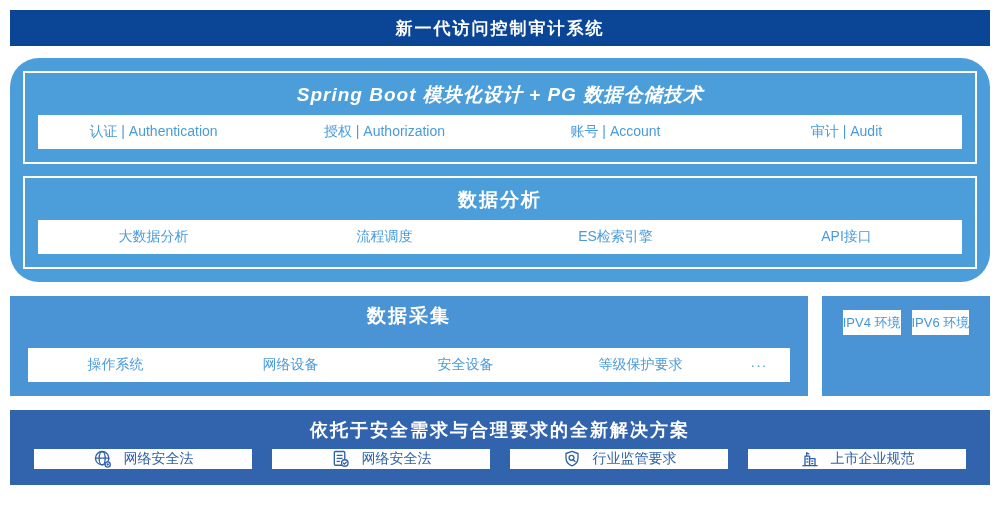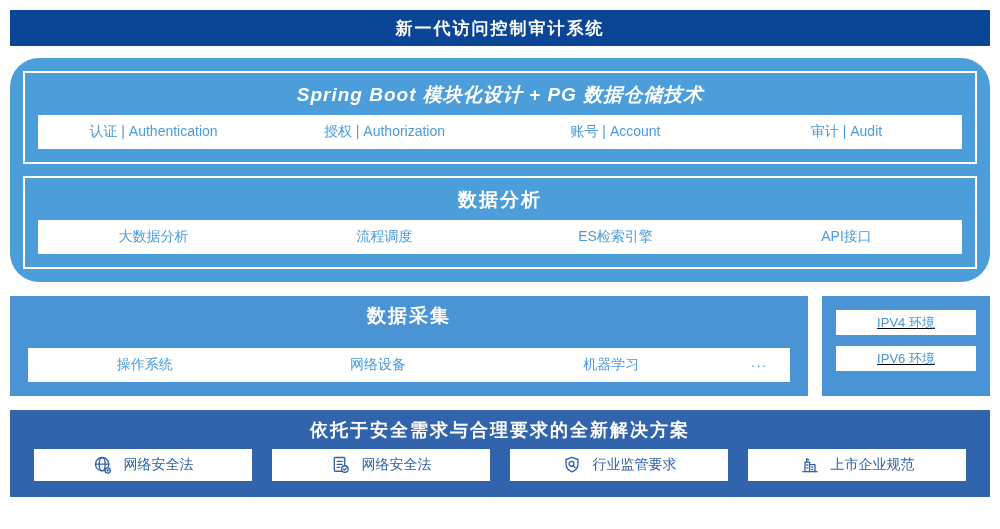--- a/index.html
+++ b/index.html
@@ -48,43 +48,42 @@
     flex: 1 1 auto; background: #4a93d4;
     padding: 5px 18px 14px 18px;
   }
   .section-b .sec-title {
     height: 30px; display: flex; align-items: center; justify-content: center;
     color: #ffffff; font-size: 19px; font-weight: bold; letter-spacing: 2px;
     margin-bottom: 17px;
   }
   .env-panel {
     flex: 0 0 168px; background: #4a93d4;
-    padding: 14px 14px; display: flex; flex-direction: column; gap: 11px;
-    justify-content: flex-start;
-    text-decoration: underline;
+    padding: 14px 14px; display: flex; flex-direction: row; gap: 11px;
+    justify-content: center;
   }
   .env-box {
     height: 25px; background: #ffffff;
     display: flex; align-items: center; justify-content: center;
     color: #4696d8; font-size: 13px;
   }
 
   
   .footer {
     margin-top: 14px; background: #3263ad;
     padding: 6px 24px 16px 24px;
   }
   .footer .sec-title {
     height: 27px; display: flex; align-items: center; justify-content: center;
     color: #ffffff; font-size: 18px; font-weight: bold; letter-spacing: 2px;
     margin-bottom: 6px;
     text-align: right;
   }
   .footer .chip-row { gap: 20px; }
-  .footer .chip { height: 32px; color: #2f62a8; gap: 11px; font-size: 14px; }
+  .footer .chip { height: 20px; color: #2f62a8; gap: 11px; font-size: 14px; }
   .footer .chip svg { flex: 0 0 auto; }
 </style>
 </head>
 <body>
 
 <div class="page">
 
   <div class="banner">
     <span>新一代访问控制审计系统</span>
   </div>
@@ -113,21 +112,22 @@
 
   </div>
 
   <div class="mid-row">
 
     <div class="section-b">
       <div class="sec-title">数据采集</div>
       <div class="chip-row">
         <div class="chip">操作系统</div>
         <div class="chip">网络设备</div>
-        <div class="chip">机器学习</div>
+        <div class="chip">安全设备</div>
+        <div class="chip">等级保护要求</div>
         <div class="chip narrow">···</div>
       </div>
     </div>
 
     <div class="env-panel">
       <div class="env-box">IPV4 环境</div>
       <div class="env-box">IPV6 环境</div>
     </div>
 
   </div>

